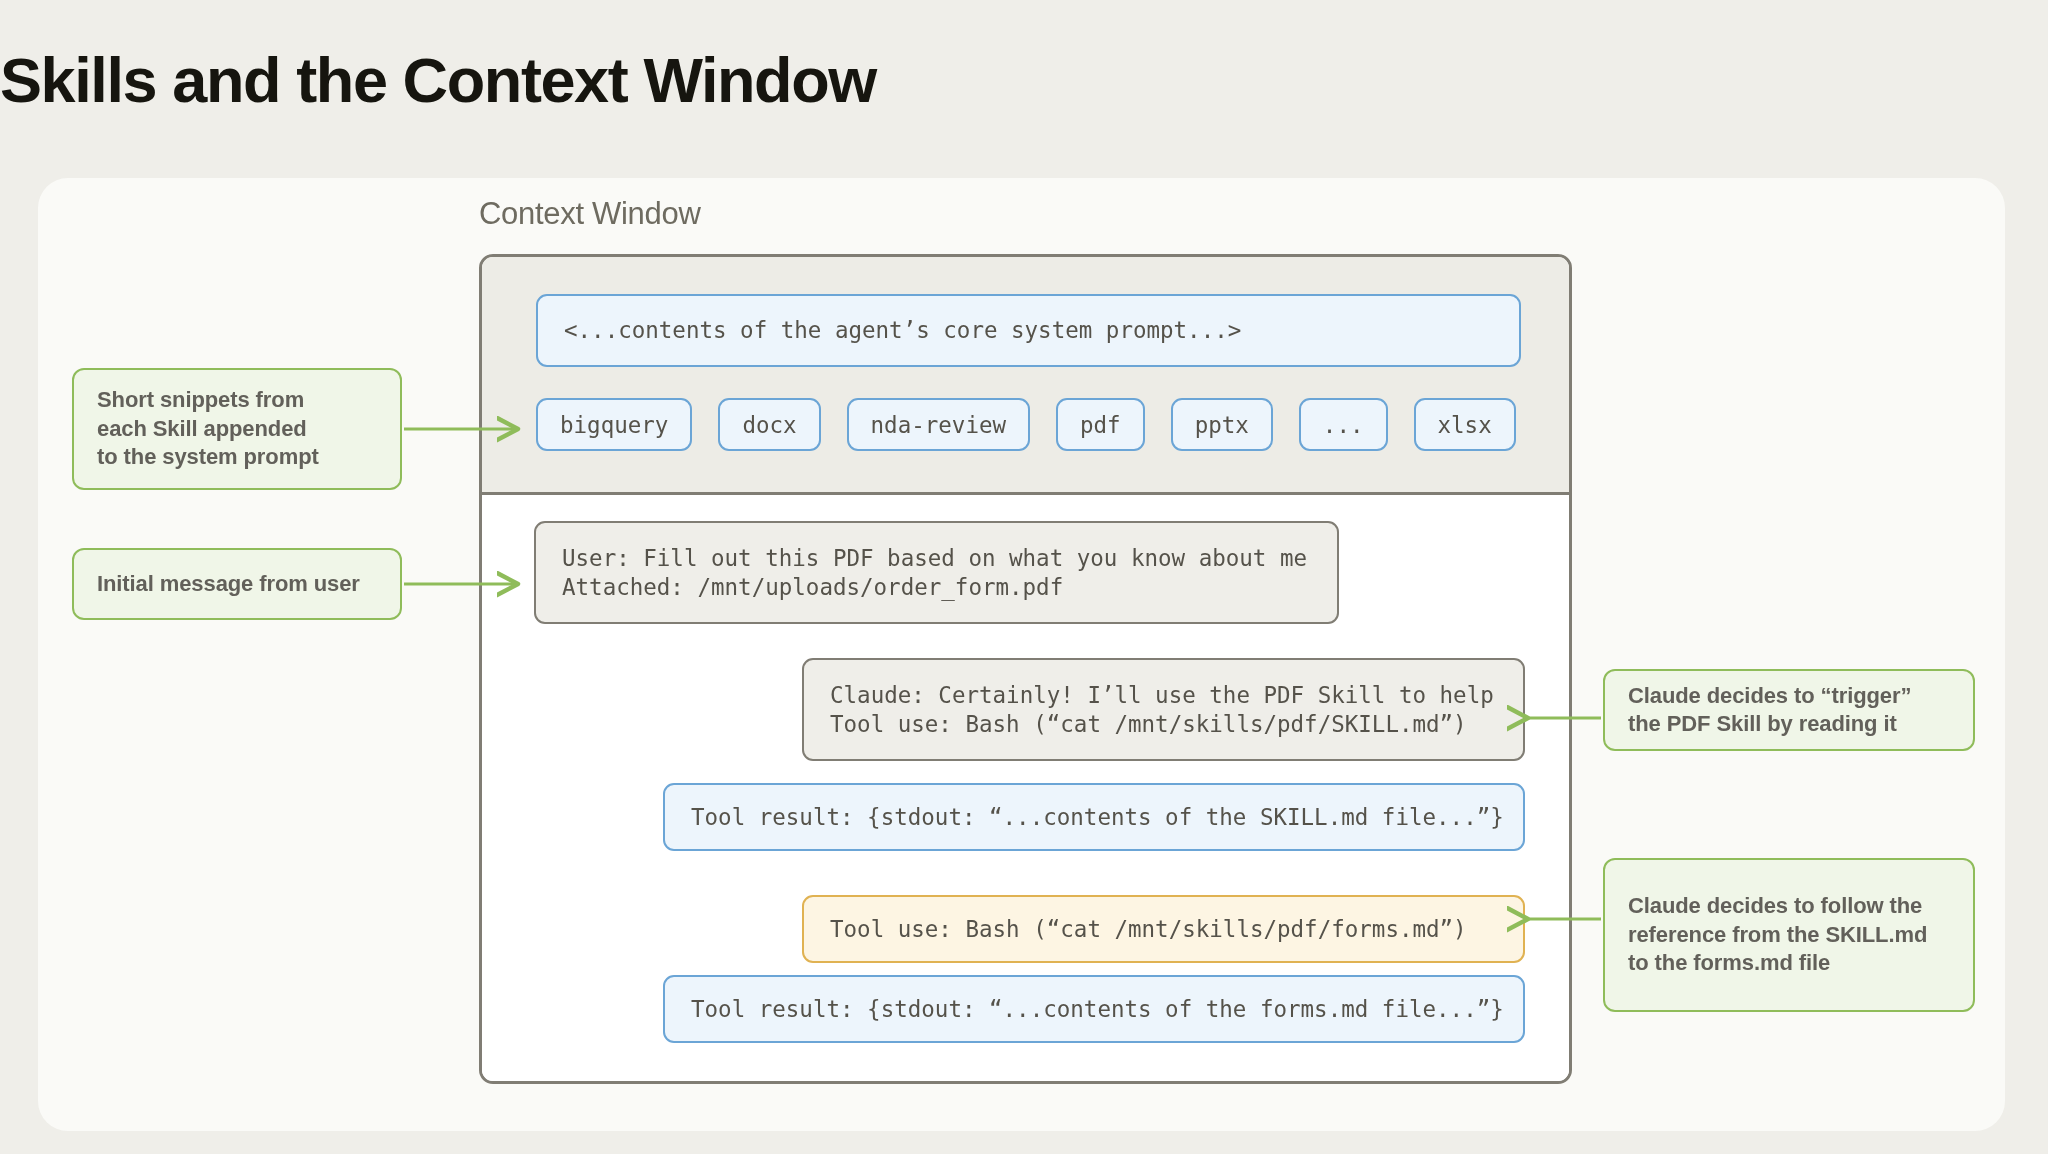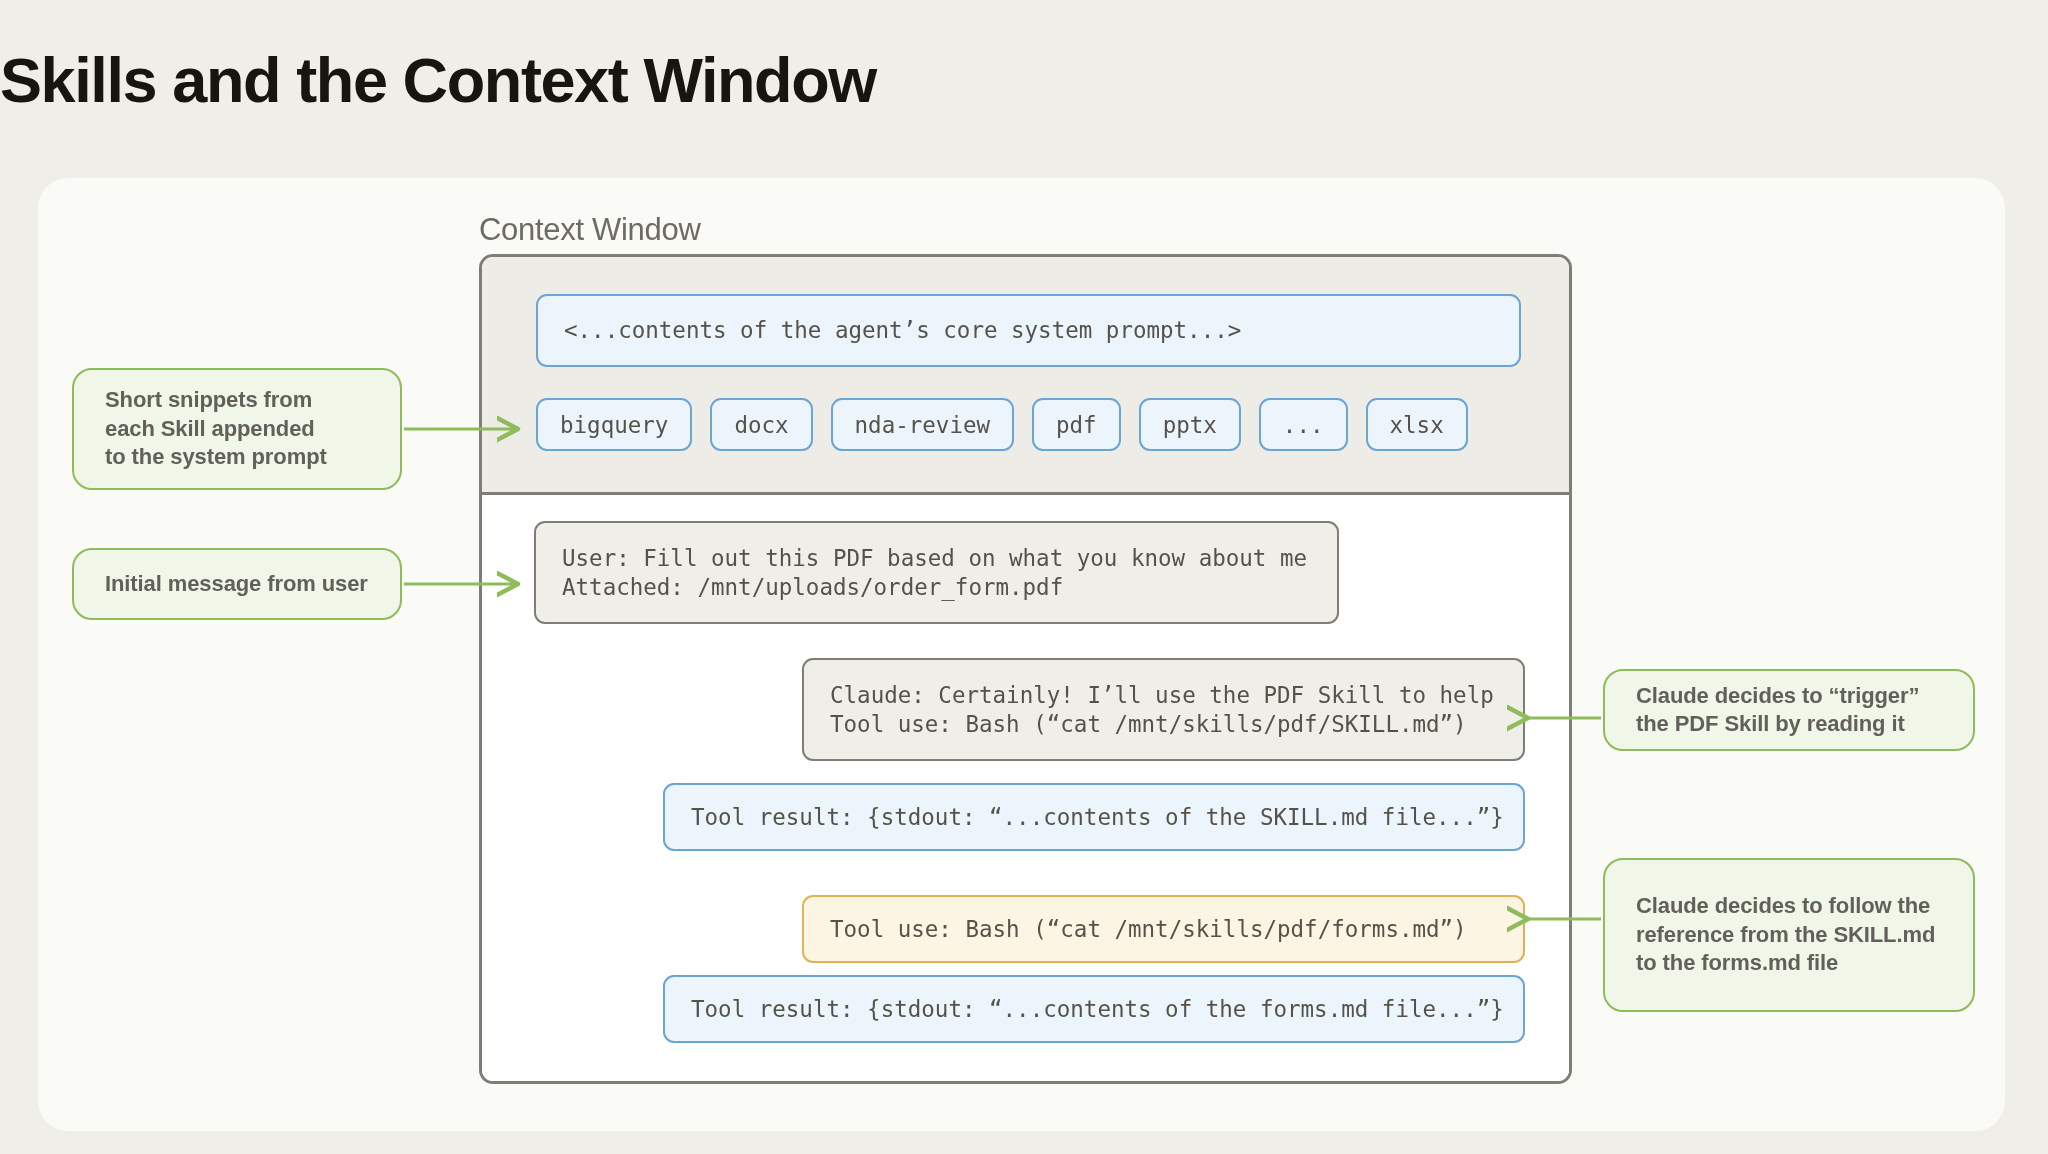--- a/index.html
+++ b/index.html
@@ -38,21 +38,21 @@
     width: 1967px;
     height: 953px;
     background: #FAFAF7;
     border-radius: 30px;
   }
 
   
   #context-window-label {
     position: absolute;
     left: 479px;
-    top: 212px;
+    top: 196px;
     font-size: 31px;
     font-weight: 500;
     color: #6E6B60;
     letter-spacing: -0.3px;
   }
 
   
   #context-window {
     position: absolute;
     left: 479px;
@@ -121,21 +121,21 @@
     width: 985px;
     height: 73px;
   }
 
   
   #skill-chip-row {
     position: absolute;
     left: 54px;
     top: 141px;
     display: flex;
-    gap: 18px;
+    gap: 26px;
     align-items: center;
   }
   .skill-chip {
     background: #EDF5FC;
     border: 2px solid #6BA5D6;
     border-radius: 11px;
     font-family: "DejaVu Sans Mono", monospace;
     font-size: 22.5px;
     color: #55524A;
     height: 53px;
@@ -151,30 +151,30 @@
   #claude-reply-box   { left: 320px; top: 160px; width: 723px;  height: 103px; }
   #tool-result-1-box  { left: 181px; top: 285px; width: 862px;  height: 68px;  }
   #tool-use-2-box     { left: 320px; top: 397px; width: 723px;  height: 68px;  }
   #tool-result-2-box  { left: 181px; top: 477px; width: 862px;  height: 68px;  }
 
   
   .annotation {
     position: absolute;
     background: #F0F6E8;
     border: 2.5px solid #8FBC5A;
-    border-radius: 20px;
+    border-radius: 12px;
     color: #62605A;
     font-size: 22px;
     font-weight: 700;
     line-height: 28.5px;
     letter-spacing: -0.1px;
     display: flex;
     flex-direction: column;
     justify-content: center;
-    padding: 14px 31px;
+    padding: 14px 23px;
   }
 
   #annotation-skill-snippets { left: 72px;  top: 368px; width: 330px; height: 122px; }
   #annotation-initial-msg    { left: 72px;  top: 548px; width: 330px; height: 72px;  }
   #annotation-trigger-skill  { left: 1603px; top: 669px; width: 372px; height: 82px; }
   #annotation-follow-ref     { left: 1603px; top: 858px; width: 372px; height: 154px; }
 
   
   .connector {
     position: absolute;

